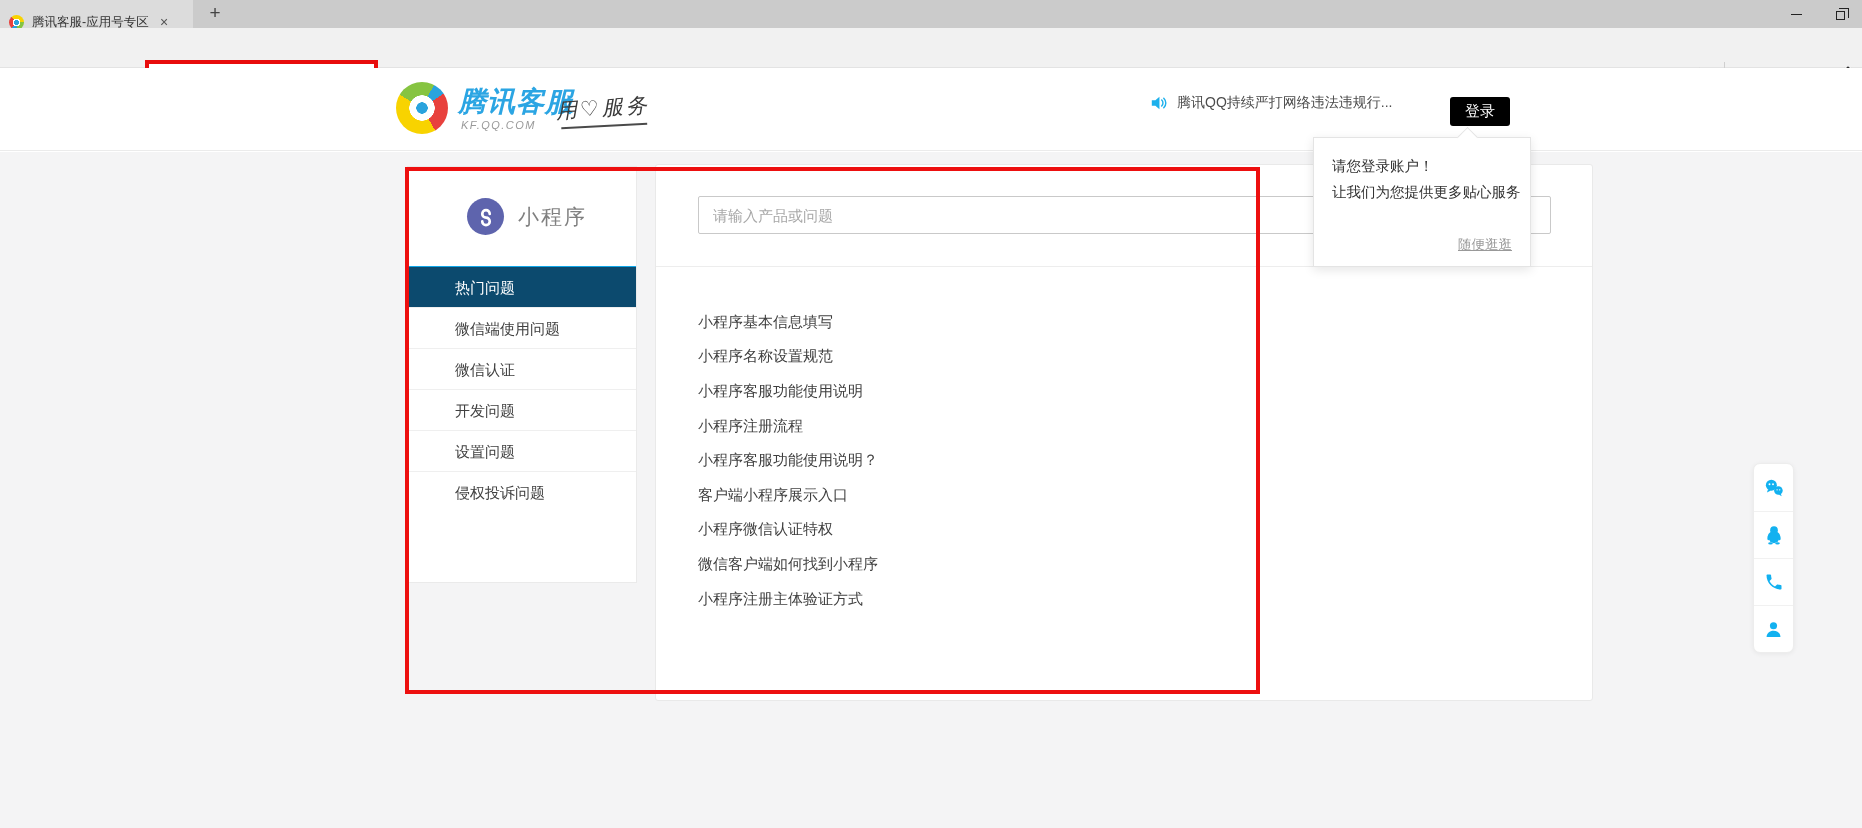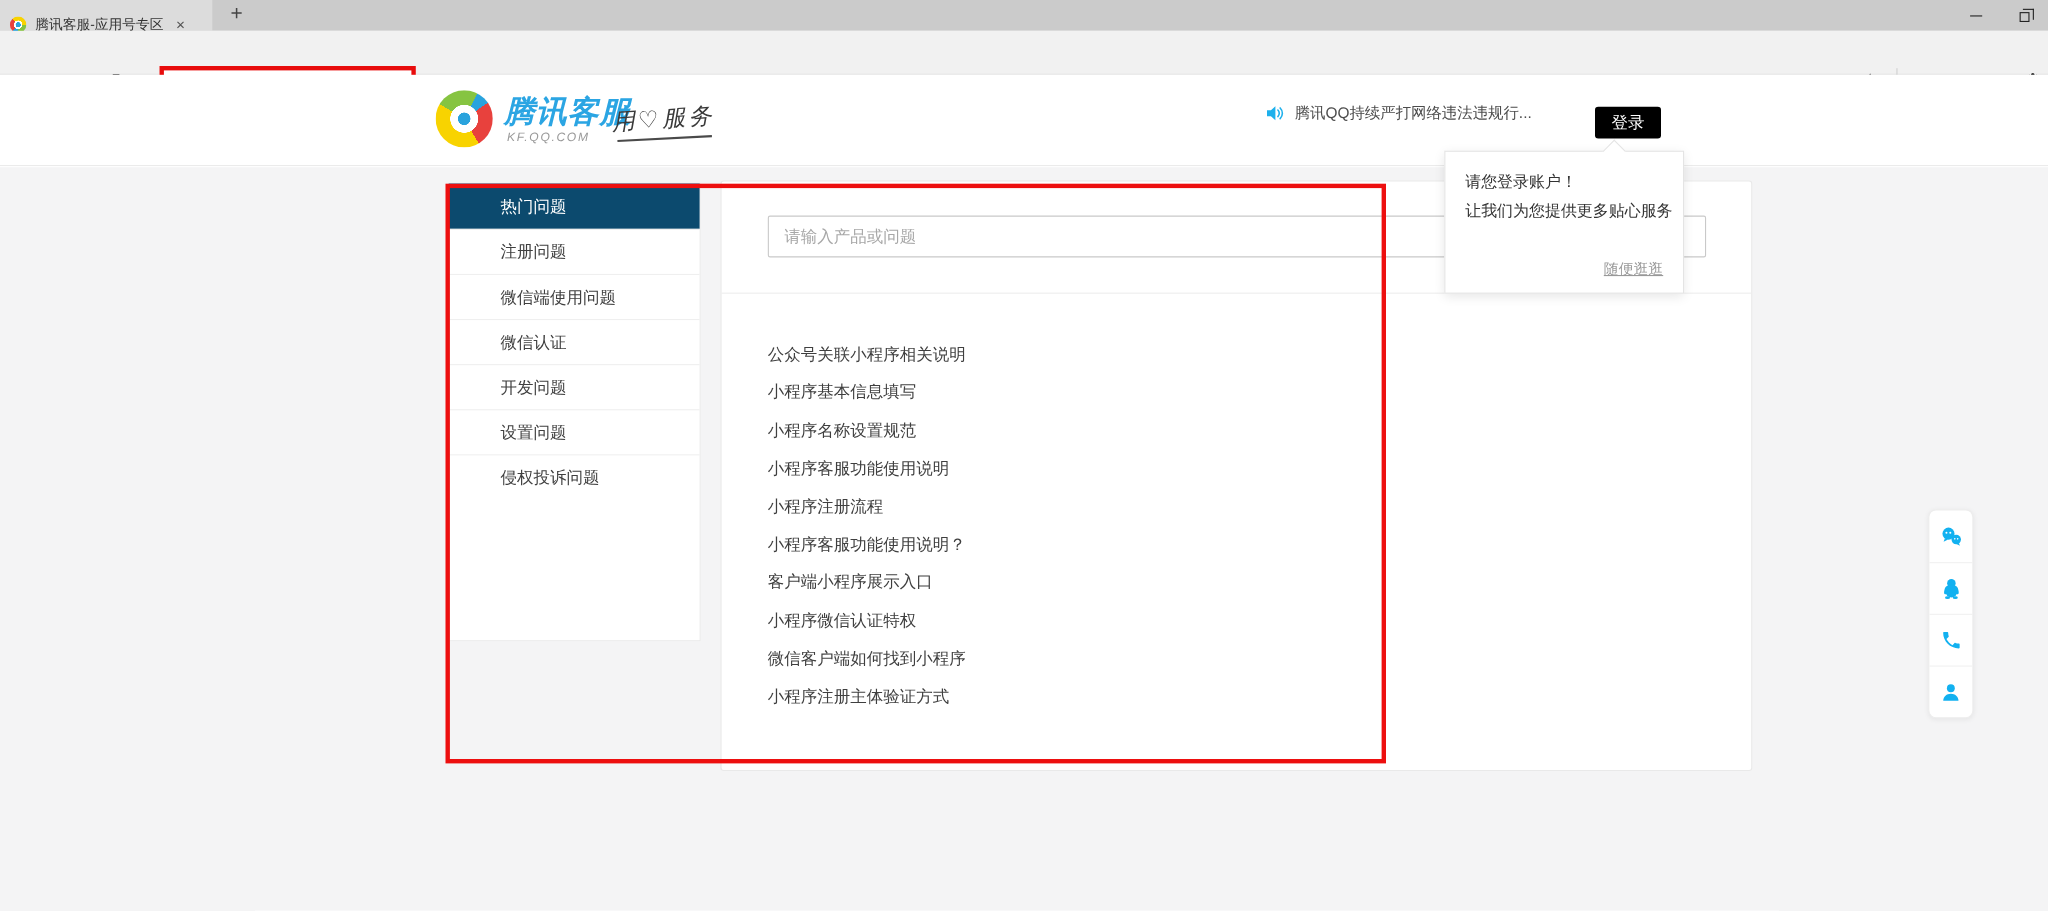--- a/index.html
+++ b/index.html
@@ -142,36 +142,42 @@
         <path d="M13 6.7a4.6 4.6 0 0 1 0 6.6 M15.3 4.6a7.6 7.6 0 0 1 0 10.8" stroke="#1db0ec" stroke-width="1.6" fill="none" stroke-linecap="round"></path>
       </svg>
       <span class="announce-text">腾讯QQ持续严打网络违法违规行...</span>
     </div>
     <button class="login-btn">登录</button>
   </div>
 
   <div class="page-bg"></div>
 
   <div class="sidebar-card">
+    <div class="product-head">
+      <span class="product-icon">
+        <svg width="22" height="22" viewBox="0 0 20 20">
+          <path d="M13.4 7.2a3.4 3.4 0 1 0 -3.4 3.4a3.4 3.4 0 1 1 -3.4 3.4" fill="none" stroke="#ffffff" stroke-width="2.4" stroke-linecap="round"></path>
+        </svg>
+      </span>
+      <span class="product-name">小程序</span>
+    </div>
     <div class="menu">
       <div class="menu-item active">热门问题</div>
-      <div class="menu-item">注册问题</div>
       <div class="menu-item">微信端使用问题</div>
       <div class="menu-item">微信认证</div>
       <div class="menu-item">开发问题</div>
       <div class="menu-item">设置问题</div>
       <div class="menu-item">侵权投诉问题</div>
     </div>
   </div>
 
   <div class="qa-panel">
     <input class="search-input" type="text" placeholder="请输入产品或问题" style="">
     <div class="panel-divider"></div>
     <ul class="q-list">
-      <li>公众号关联小程序相关说明</li>
       <li>小程序基本信息填写</li>
       <li>小程序名称设置规范</li>
       <li>小程序客服功能使用说明</li>
       <li>小程序注册流程</li>
       <li>小程序客服功能使用说明？</li>
       <li>客户端小程序展示入口</li>
       <li>小程序微信认证特权</li>
       <li>微信客户端如何找到小程序</li>
       <li>小程序注册主体验证方式</li>
     </ul>

